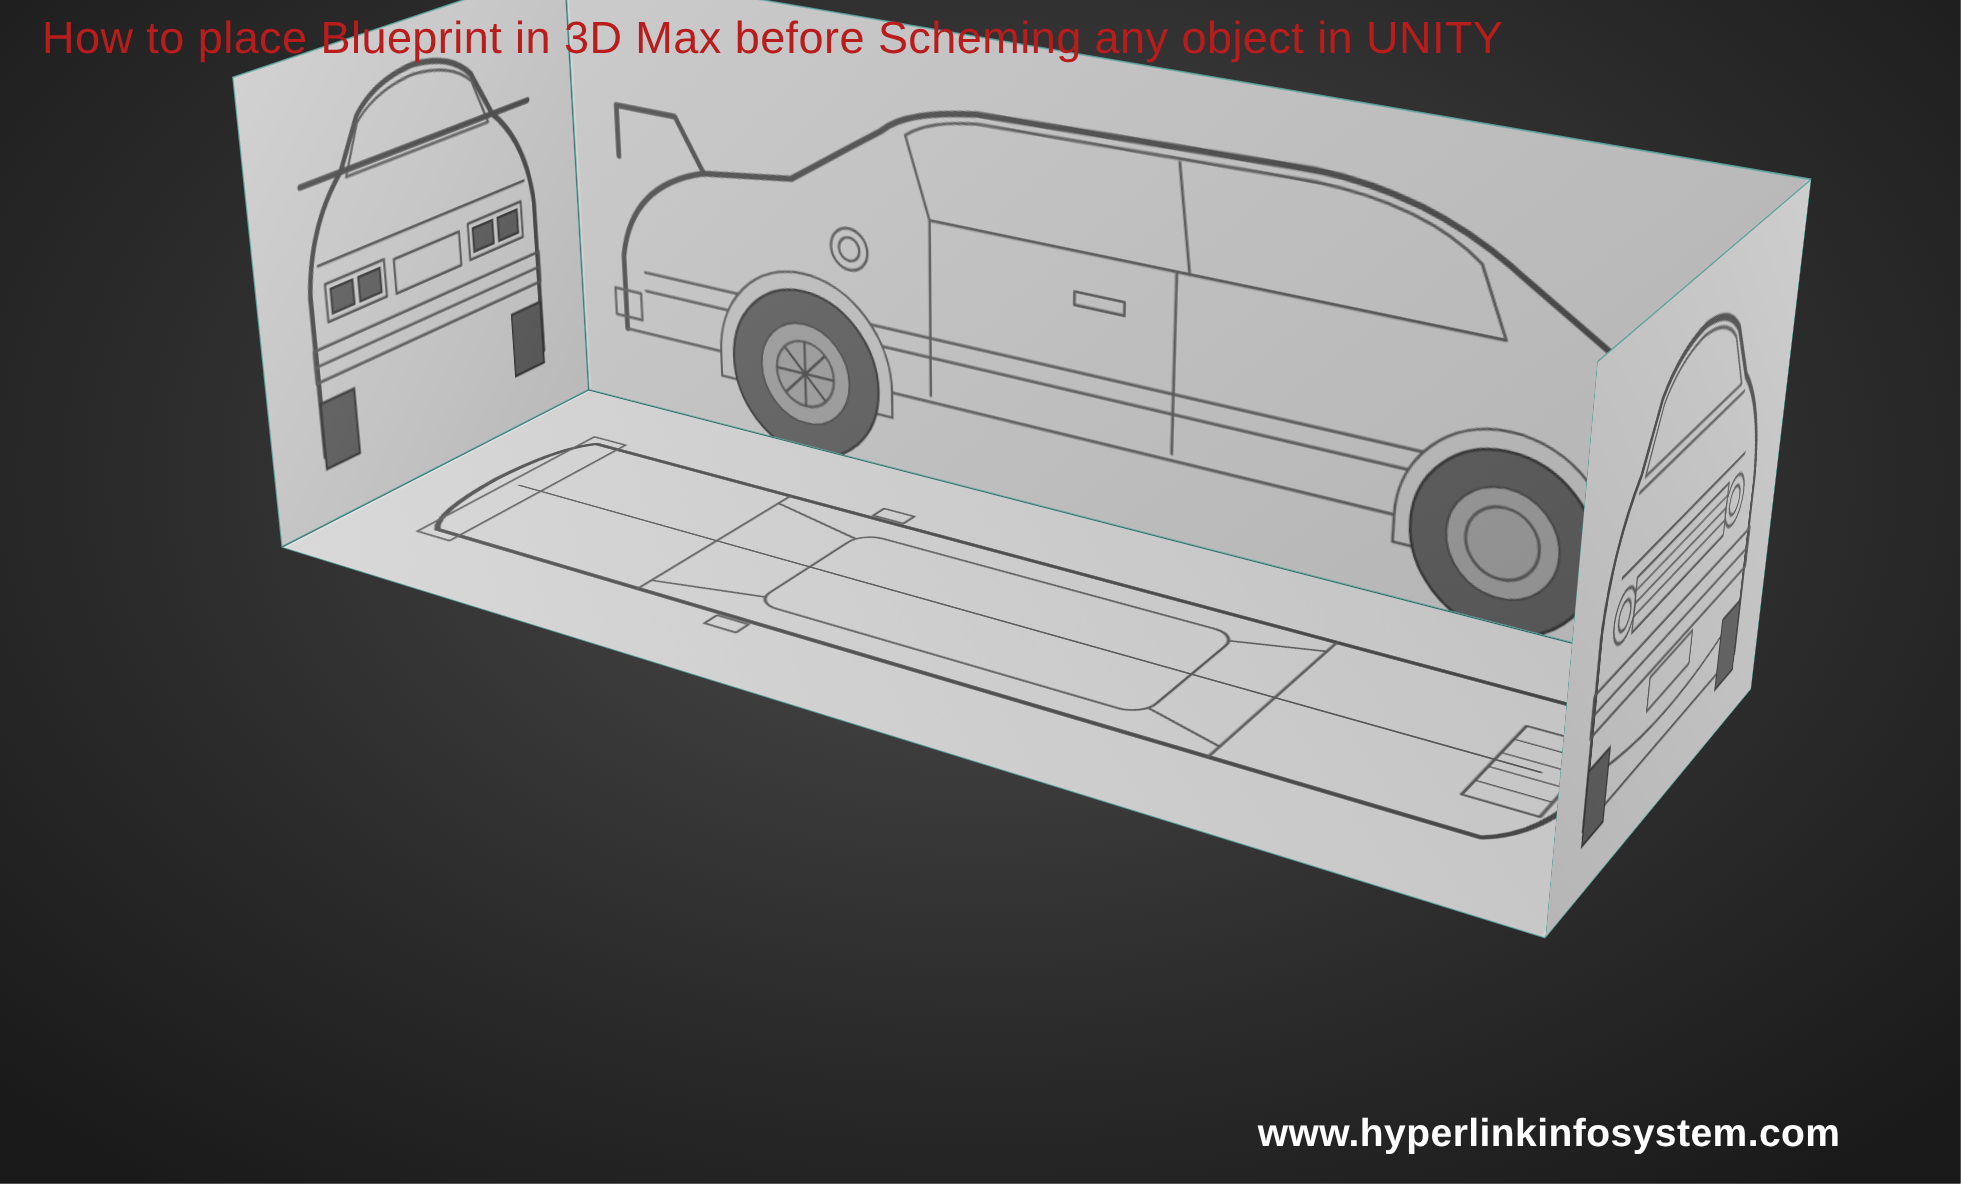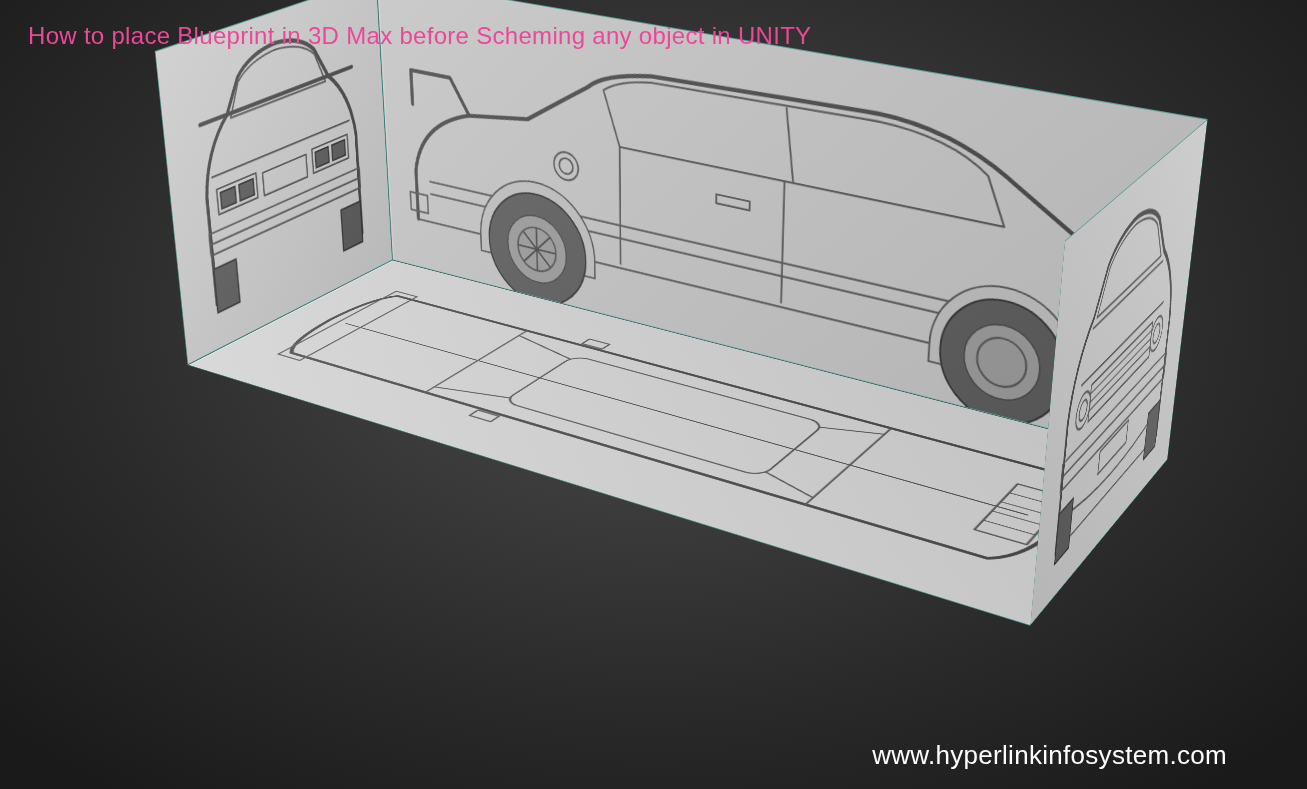--- a/index.html
+++ b/index.html
@@ -6,35 +6,35 @@
   html, body {
     width: 1307px;
     height: 789px;
     overflow: hidden;
     font-family: Arial, Helvetica, sans-serif;
     background: radial-gradient(ellipse 900px 600px at 50% 40%, #4a4a4a 0%, #3a3a3a 35%, #2a2a2a 65%, #1a1a1a 100%);
     position: relative;
   }
   .title {
     position: absolute;
-    top: 22px;
+    top: 9px;
     left: 28px;
-    color: #ec4899;
-    font-size: 24px;
+    color: #b91c1c;
+    font-size: 30px;
     font-weight: 500;
     z-index: 100;
     letter-spacing: 0.3px;
   }
   .watermark {
     position: absolute;
     bottom: 18px;
     right: 80px;
     color: #ffffff;
     font-size: 26px;
-    font-weight: 400;
+    font-weight: 700;
     z-index: 100;
     letter-spacing: 0.3px;
     margin-top: 44px;
   }
   .scene {
     position: absolute;
     top: 0; left: 0;
     width: 1307px;
     height: 789px;
     perspective: 2000px;

